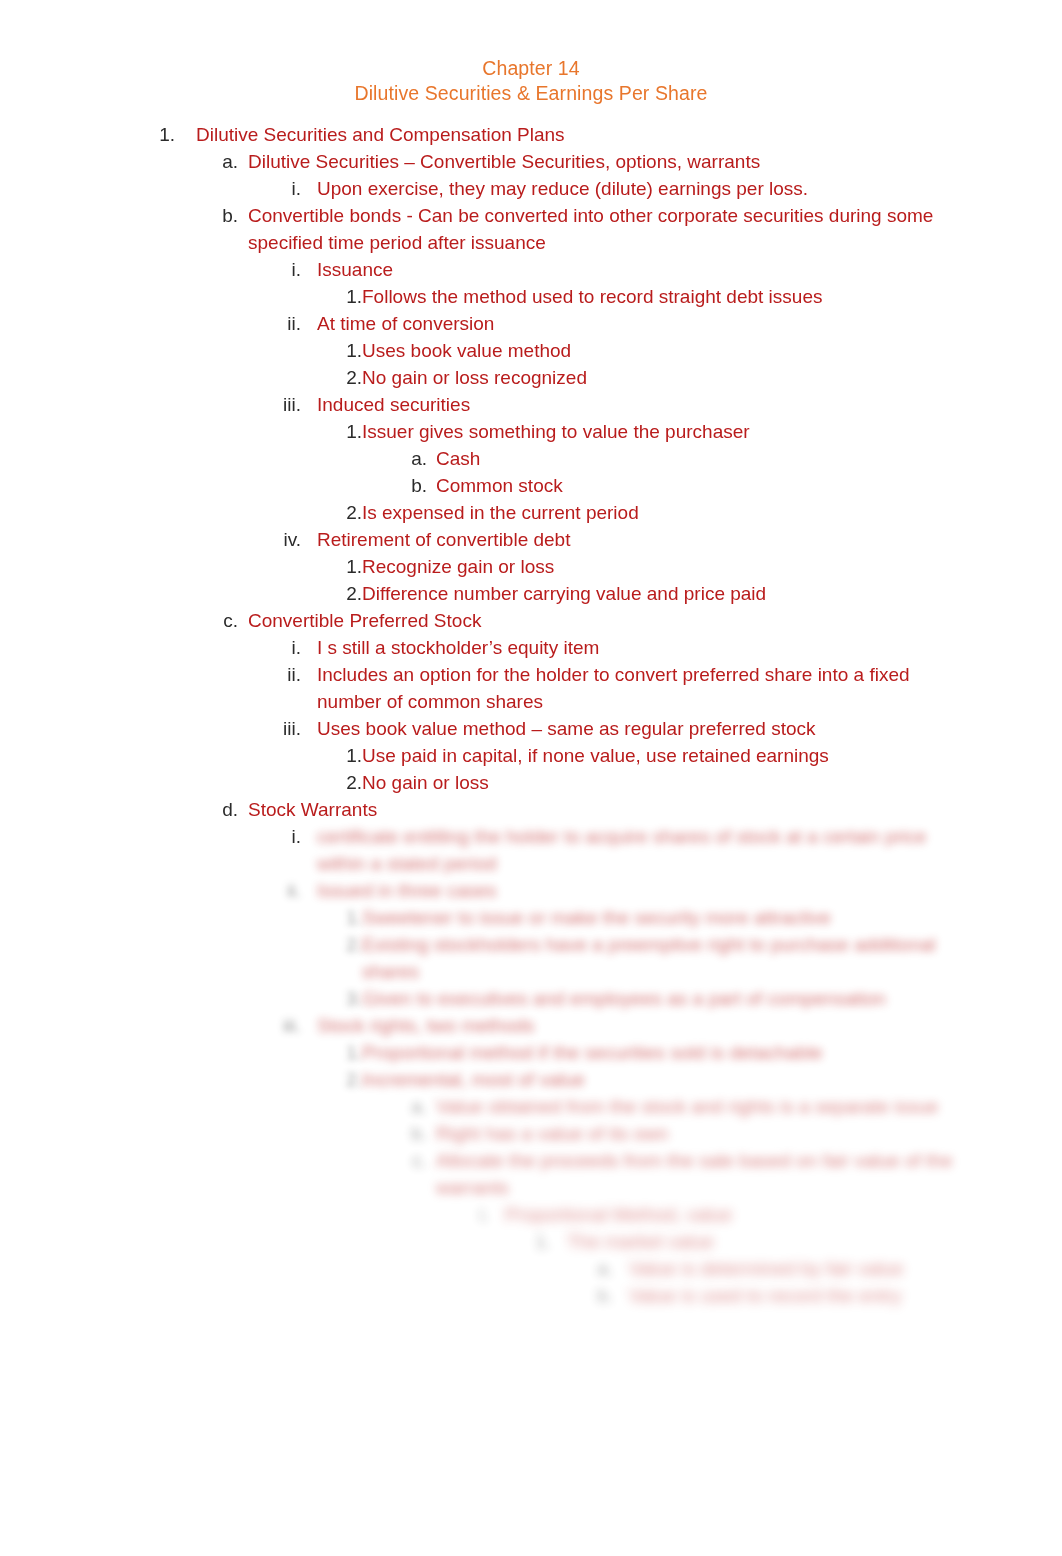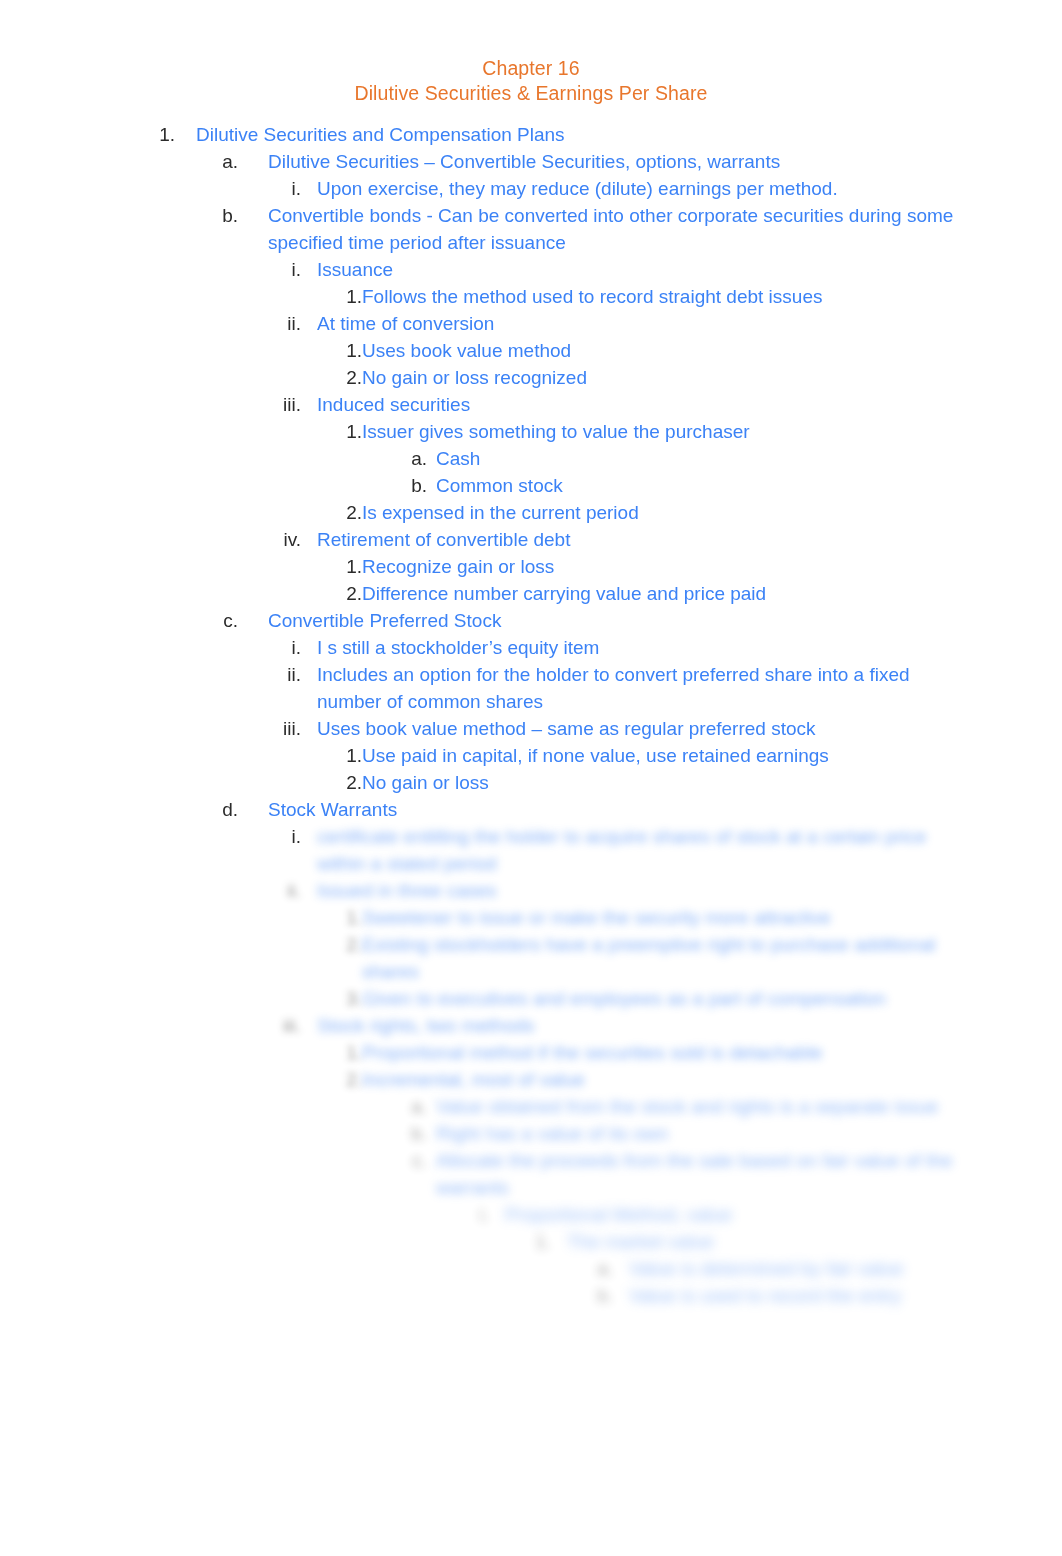--- a/index.html
+++ b/index.html
@@ -49,31 +49,31 @@
   }
   .marker {
     color: #2b2b2b;
     text-align: right;
     flex: 0 0 auto;
     font-size: 19px;
     line-height: 27px;
     white-space: nowrap;
   }
   .text {
-    color: #3b82f6;
+    color: #b91c1c;
     flex: 1 1 auto;
     line-height: 27px;
   }
 
   
   .lvl1 > .marker { width: 175px; padding-right: 0; }
   .lvl1 > .text   { margin-left: 21px; max-width: 790px; }
 
   .lvl2 > .marker { width: 238px; }
-  .lvl2 > .text   { margin-left: 30px; max-width: 700px; }
+  .lvl2 > .text   { margin-left: 10px; max-width: 700px; }
 
   .lvl3 > .marker { width: 301px; }
   .lvl3 > .text   { margin-left: 16px; max-width: 645px; }
 
   .lvl4 > .marker { width: 362px; }
   .lvl4 > .text   { max-width: 580px; }
 
   .lvl5 > .marker { width: 427px; }
   .lvl5 > .text   { margin-left: 9px; max-width: 520px; }
 
@@ -116,36 +116,36 @@
     filter: none;
     opacity: 1;
   }
 </style>
 </head>
 <body>
 
 <div class="page">
 
   <div class="title-block">
-    <div class="title-line">Chapter 16</div>
+    <div class="title-line">Chapter 14</div>
     <div class="title-line">Dilutive Securities &amp; Earnings Per Share</div>
   </div>
 
   <div class="outline" id="outline-root">
       <div class="row lvl1">
         <div class="marker">1.</div>
         <div class="text">Dilutive Securities and Compensation Plans</div>
       </div>
       <div class="row lvl2">
         <div class="marker">a.</div>
         <div class="text">Dilutive Securities – Convertible Securities, options, warrants</div>
       </div>
       <div class="row lvl3">
         <div class="marker">i.</div>
-        <div class="text">Upon exercise, they may reduce (dilute) earnings per method.</div>
+        <div class="text">Upon exercise, they may reduce (dilute) earnings per loss.</div>
       </div>
       <div class="row lvl2">
         <div class="marker">b.</div>
         <div class="text">Convertible bonds - Can be converted into other corporate securities during some specified time period after issuance</div>
       </div>
       <div class="row lvl3">
         <div class="marker">i.</div>
         <div class="text">Issuance</div>
       </div>
       <div class="row lvl4">

